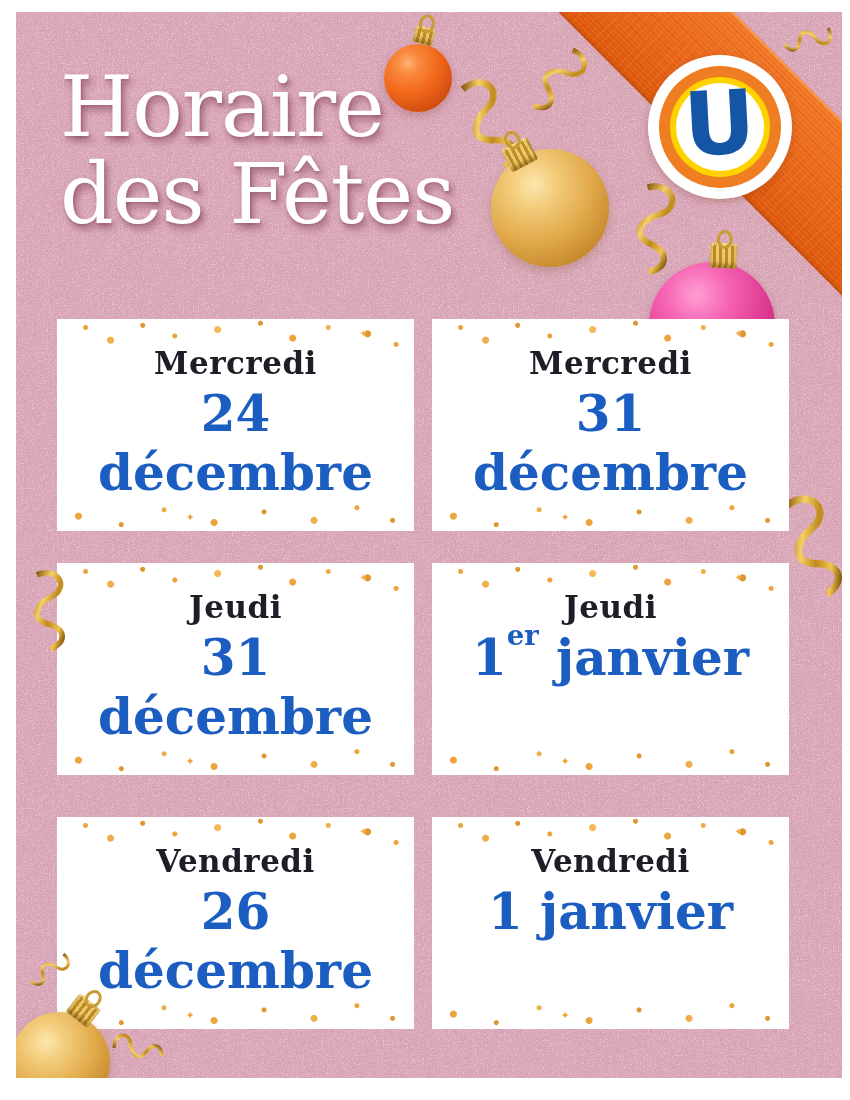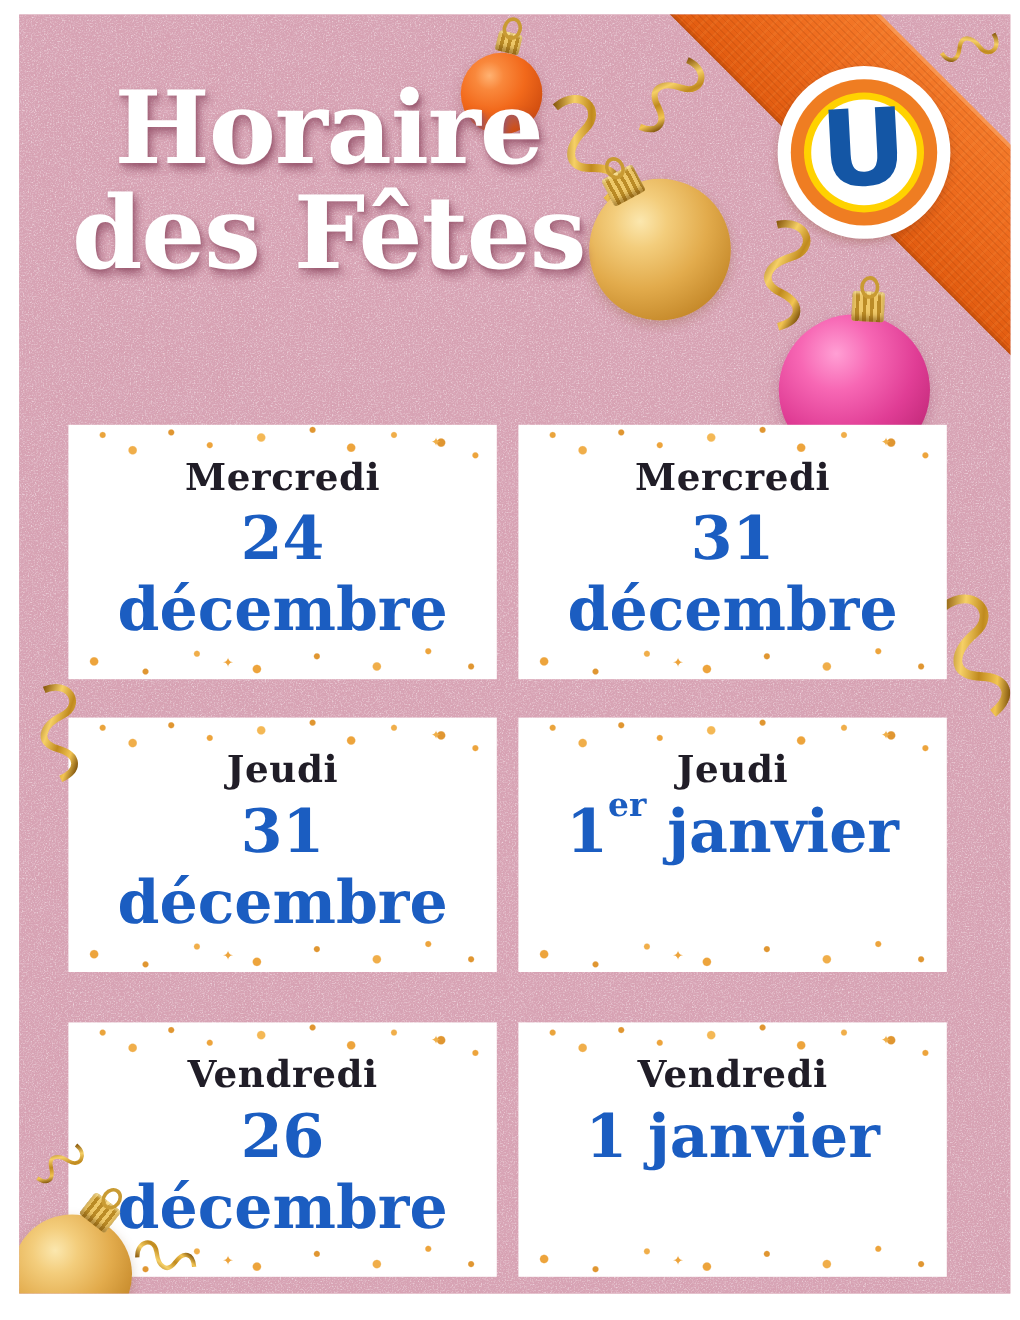--- a/index.html
+++ b/index.html
@@ -38,23 +38,23 @@
   
   .logo{position:absolute;left:632px;top:43px;width:144px;height:144px;border-radius:50%;background:#ffffff;
         display:flex;align-items:center;justify-content:center;box-shadow:0 3px 8px rgba(120,50,20,.3);}
   .ring-orange{width:122px;height:122px;border-radius:50%;background:#ef7d22;display:flex;align-items:center;justify-content:center;}
   .ring-yellow{width:100px;height:100px;border-radius:50%;background:#ffd200;display:flex;align-items:center;justify-content:center;}
   .logo-center{width:88px;height:88px;border-radius:50%;background:#ffffff;display:flex;align-items:center;justify-content:center;overflow:visible;}
   .logo-u{font-family:"DejaVu Sans","Liberation Sans",sans-serif;font-weight:900;font-size:88px;line-height:1;
           color:#1456a5;transform:rotate(-3deg);margin-top:-6px;}
 
   
-  .title{position:absolute;left:44px;top:52px;margin:0;color:#ffffff;font-weight:700;
+  .title{position:absolute;left:44px;top:52px;margin:0;color:#ffffff;font-weight:400;
          font-size:84px;line-height:1.03;letter-spacing:-1px;
-         text-shadow:3px 5px 7px rgba(150,85,108,.85), 1px 2px 2px rgba(150,85,108,.5);text-align:center;}
+         text-shadow:3px 5px 7px rgba(150,85,108,.85), 1px 2px 2px rgba(150,85,108,.5);}
   .title span{display:block;}
 
   
   .card{position:absolute;width:357px;height:212px;text-align:center;box-sizing:border-box;padding-top:26px;
         background:
          radial-gradient(circle at 8% 4%, #eaa43c 0 2px, rgba(255,255,255,0) 3px),
          radial-gradient(circle at 15% 10%, #f0ae4a 0 3px, rgba(255,255,255,0) 4px),
          radial-gradient(circle at 24% 3%, #e09631 0 2px, rgba(255,255,255,0) 3px),
          radial-gradient(circle at 33% 8%, #eda43c 0 2px, rgba(255,255,255,0) 3px),
          radial-gradient(circle at 45% 5%, #f4b855 0 3px, rgba(255,255,255,0) 4px),
@@ -64,21 +64,21 @@
          radial-gradient(circle at 87% 7%, #e09631 0 3px, rgba(255,255,255,0) 4px),
          radial-gradient(circle at 95% 12%, #eda43c 0 2px, rgba(255,255,255,0) 3px),
          radial-gradient(circle at 6% 93%, #eda43c 0 3px, rgba(255,255,255,0) 4px),
          radial-gradient(circle at 18% 97%, #e09631 0 2px, rgba(255,255,255,0) 3px),
          radial-gradient(circle at 30% 90%, #f0ae4a 0 2px, rgba(255,255,255,0) 3px),
          radial-gradient(circle at 44% 96%, #eda43c 0 3px, rgba(255,255,255,0) 4px),
          radial-gradient(circle at 58% 91%, #e09631 0 2px, rgba(255,255,255,0) 3px),
          radial-gradient(circle at 72% 95%, #f0ae4a 0 3px, rgba(255,255,255,0) 4px),
          radial-gradient(circle at 84% 89%, #eda43c 0 2px, rgba(255,255,255,0) 3px),
          radial-gradient(circle at 94% 95%, #e09631 0 2px, rgba(255,255,255,0) 3px),
-         #ffffff; margin-top: 35px;}
+         #ffffff;}
   .card::before{content:"✦";position:absolute;left:36%;bottom:7px;color:#eda43c;font-size:11px;}
   .card::after{content:"✦";position:absolute;right:13%;top:9px;color:#f0b04a;font-size:10px;}
   .c1{left:41px;top:307px}.c2{left:416px;top:307px}
   .c3{left:41px;top:551px}.c4{left:416px;top:551px}
   .c5{left:41px;top:805px}.c6{left:416px;top:805px}
   .day{font-weight:700;font-size:31px;color:#201d27;letter-spacing:.5px;}
   .date{font-weight:700;font-size:50px;color:#1b5dc1;margin-top:3px;}
   .date sup{font-size:55%;position:relative;top:-0.45em;line-height:0;}
 </style>
 </head>

